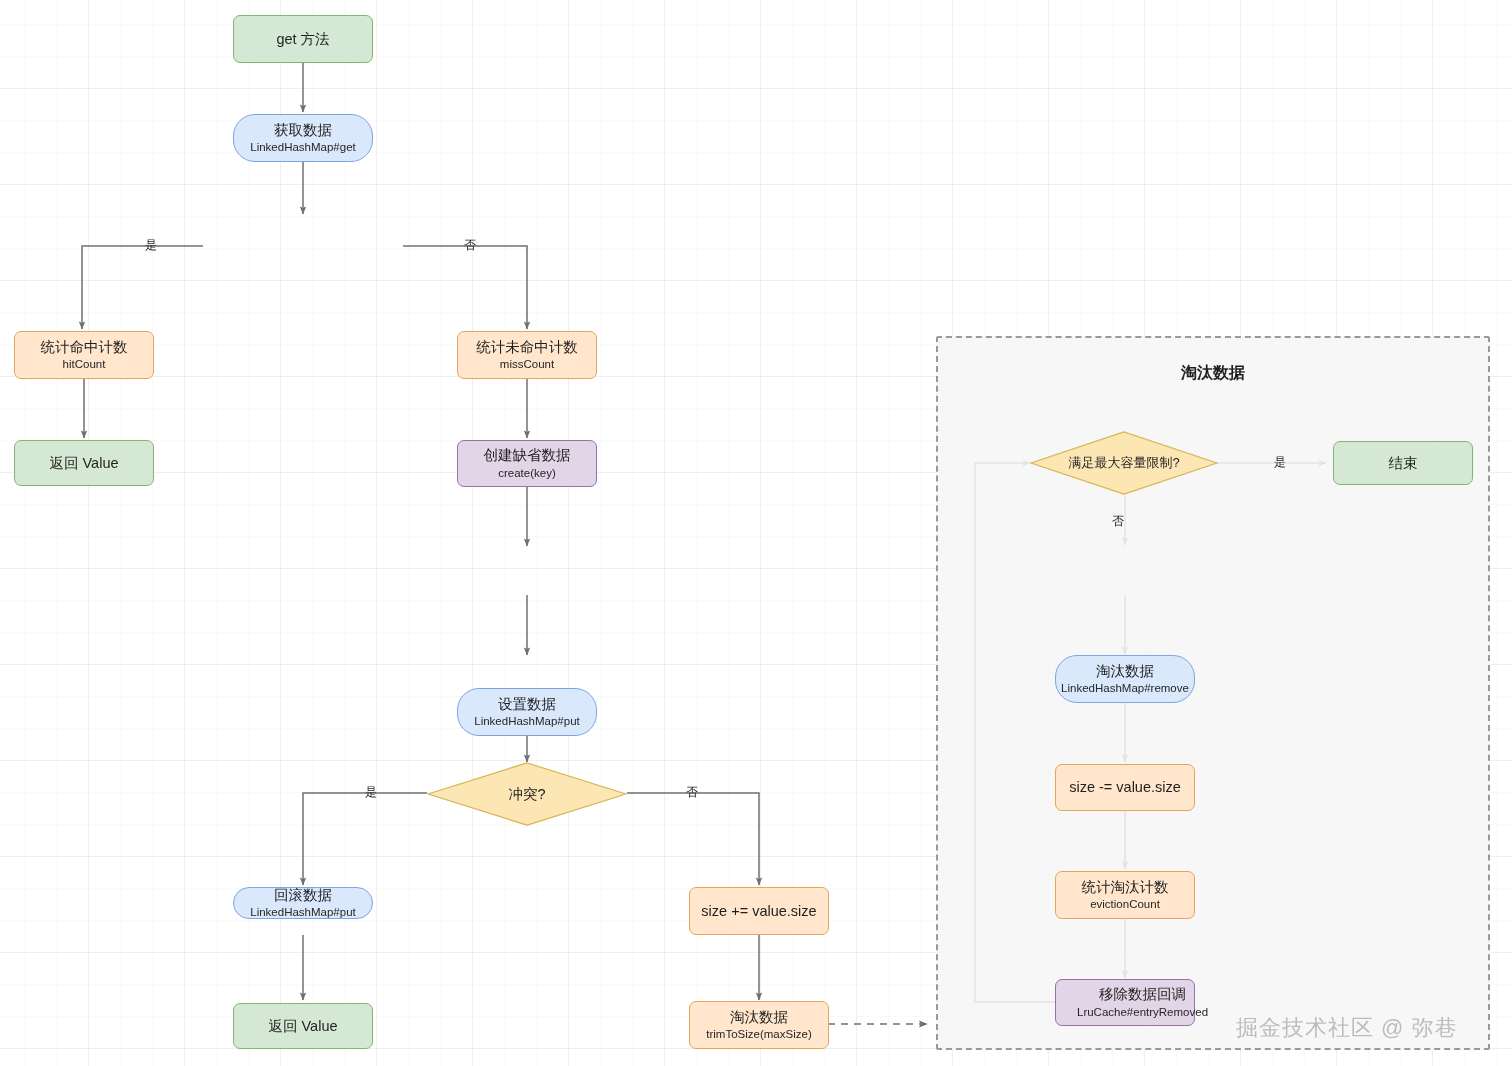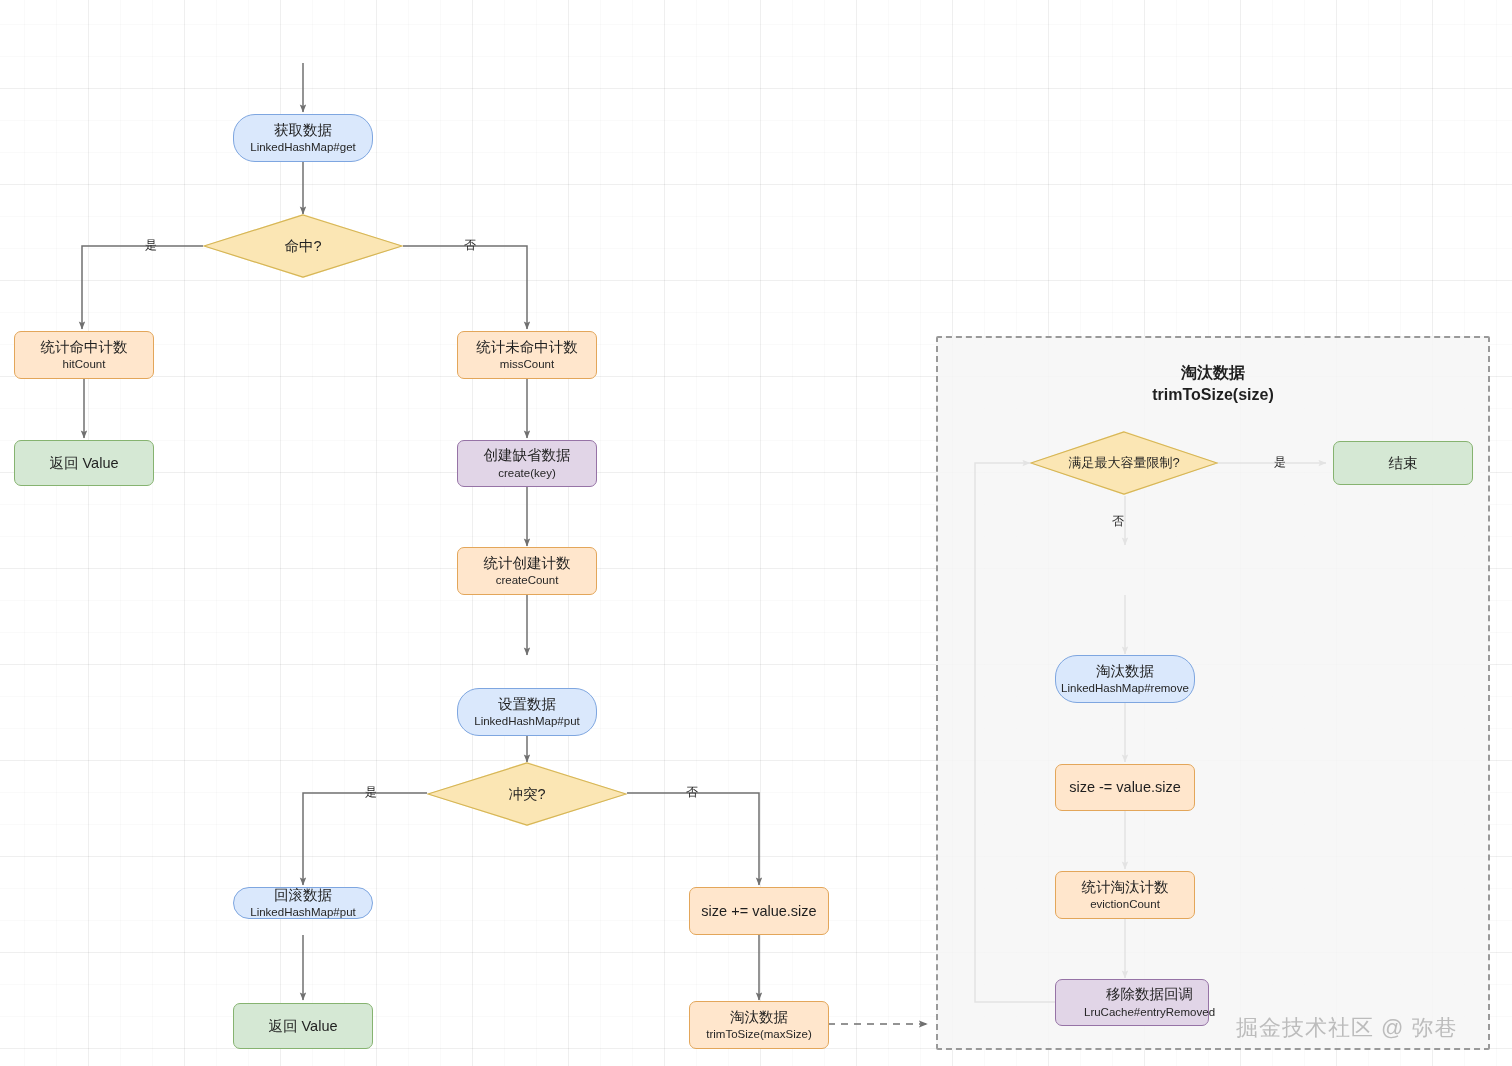--- a/index.html
+++ b/index.html
@@ -159,61 +159,52 @@
 
       <path d="M1125,919 L1125,978" marker-end="url(#arr)"></path>
 
       <path d="M1057,1002 L975,1002 L975,463 L1030,463" marker-end="url(#arr)"></path>
     </g>
   </svg>
 
   <div class="panel" style="left:936px; top:336px; width:554px; height:714px;">
     <div class="panel-title" style="top:24px;">
       <div>淘汰数据</div>
-      <div>trimToSize(size)</div>
     </div>
   </div>
 
+  <div class="node green single" style="left:233px; top:15px; width:140px; height:48px;">
+    <div class="t1">get 方法</div>
+  </div>
 
   <div class="node blue" style="left:233px; top:114px; width:140px; height:48px;">
     <div class="t1">获取数据</div>
     <div class="t2">LinkedHashMap#get</div>
   </div>
 
-  <div class="diamond-wrap" style="left:203px; top:214px; width:200px; height:64px;">
-    <div class="diamond" style="left:0;top:0;width:200px;height:64px;border:0;"></div>
-    <svg width="200" height="64" style="position:absolute;left:0;top:0;">
-      <polygon points="100,1 199,32 100,63 1,32" fill="none" stroke="#d6b656" stroke-width="1.2"></polygon>
-    </svg>
-    <div class="diamond-label">命中?</div>
-  </div>
 
   <div class="node orange" style="left:14px; top:331px; width:140px; height:48px;">
     <div class="t1">统计命中计数</div>
     <div class="t2">hitCount</div>
   </div>
 
   <div class="node green single" style="left:14px; top:440px; width:140px; height:46px;">
     <div class="t1">返回 Value</div>
   </div>
 
   <div class="node orange" style="left:457px; top:331px; width:140px; height:48px;">
     <div class="t1">统计未命中计数</div>
     <div class="t2">missCount</div>
   </div>
 
   <div class="node purple" style="left:457px; top:440px; width:140px; height:47px;">
     <div class="t1">创建缺省数据</div>
     <div class="t2">create(key)</div>
   </div>
 
-  <div class="node orange" style="left:457px; top:547px; width:140px; height:48px;">
-    <div class="t1">统计创建计数</div>
-    <div class="t2">createCount</div>
-  </div>
 
   <div class="node blue" style="left:457px; top:656px; width:140px; height:48px;margin-top:32px;">
     <div class="t1">设置数据</div>
     <div class="t2">LinkedHashMap#put</div>
   </div>
 
   <div class="diamond-wrap" style="left:427px; top:762px; width:200px; height:64px;">
     <div class="diamond" style="left:0;top:0;width:200px;height:64px;border:0;"></div>
     <svg width="200" height="64" style="position:absolute;left:0;top:0;">
       <polygon points="100,1 199,32 100,63 1,32" fill="none" stroke="#d6b656" stroke-width="1.2"></polygon>
@@ -259,21 +250,21 @@
 
   <div class="node orange" style="left:1055px; top:871px; width:140px; height:48px;">
     <div class="t1">统计淘汰计数</div>
     <div class="t2">evictionCount</div>
   </div>
 
   <div class="node orange single" style="left:1055px; top:764px; width:140px; height:47px;">
     <div class="t1">size -= value.size</div>
   </div>
 
-  <div class="node purple" style="left:1055px; top:979px; width:154px; height:47px;padding-left:35px;">
+  <div class="node purple" style="left:1055px; top:979px; width:140px; height:47px;padding-left:35px;">
     <div class="t1">移除数据回调</div>
     <div class="t2">LruCache#entryRemoved</div>
   </div>
 
   <div class="elabel" style="left:151px; top:245px;">是</div>
   <div class="elabel" style="left:470px; top:245px;">否</div>
   <div class="elabel" style="left:371px; top:792px;">是</div>
   <div class="elabel" style="left:692px; top:792px;">否</div>
   <div class="elabel" style="left:1280px; top:462px;">是</div>
   <div class="elabel" style="left:1118px; top:521px;">否</div>

